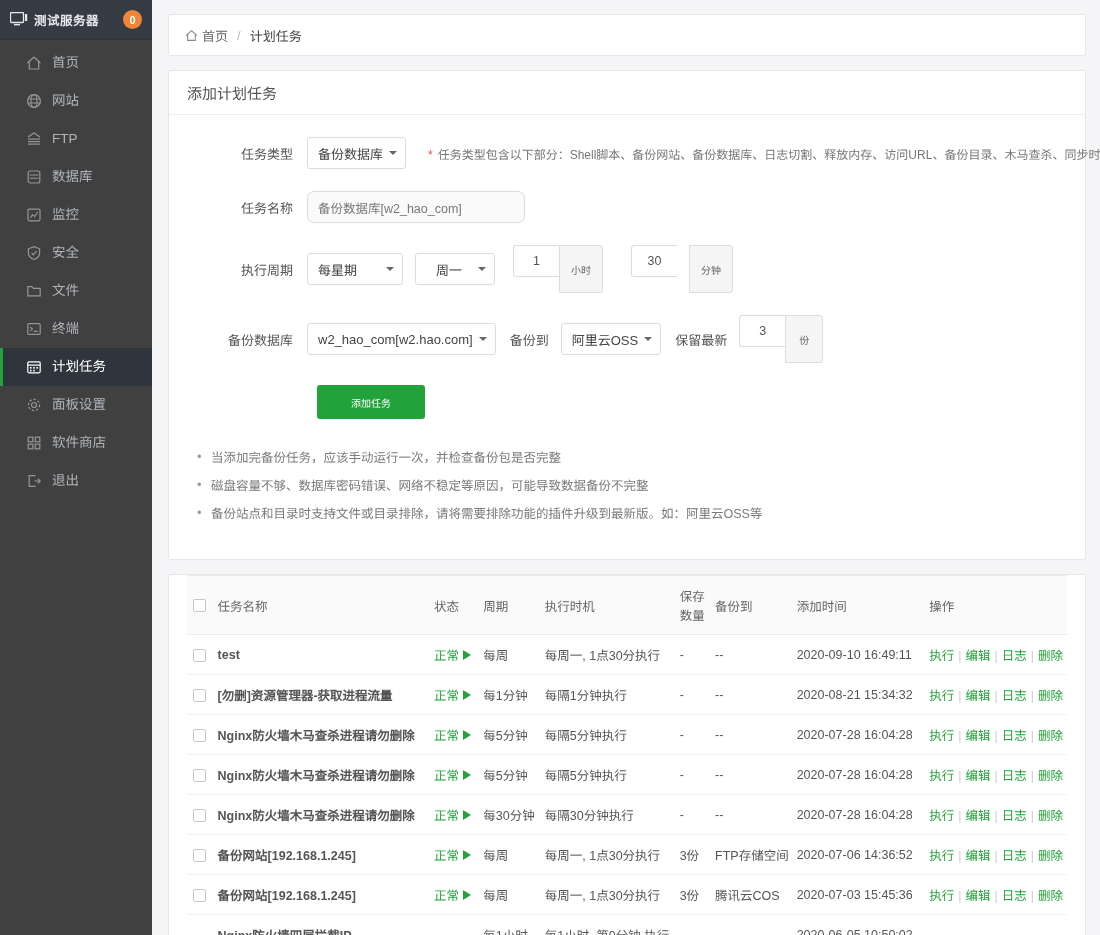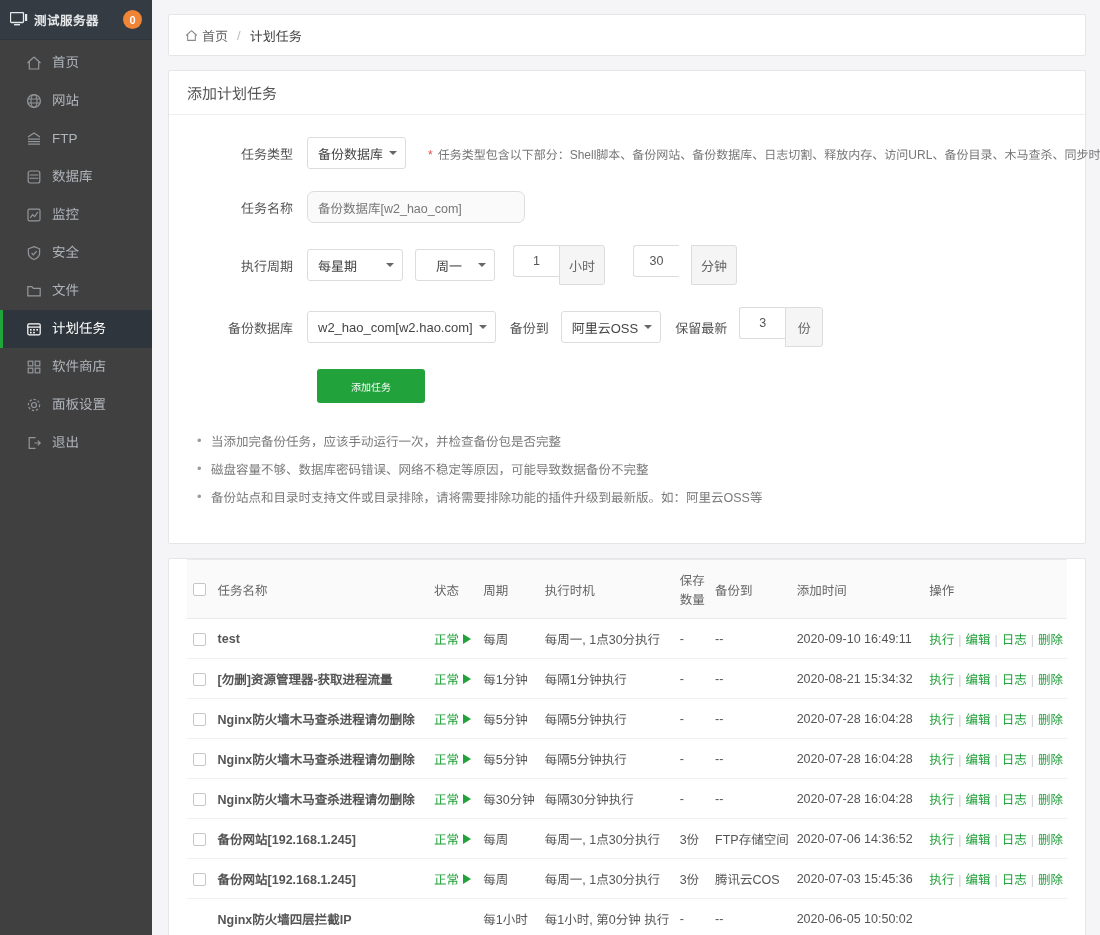--- a/index.html
+++ b/index.html
@@ -132,23 +132,23 @@
   }
   .igroup { display: inline-flex; margin-right: 12px; }
   .igroup input {
     height: 32px; width: 46px;
     border: 1px solid #dcdcdc; border-right: none;
     border-radius: 3px 0 0 3px;
     text-align: center; font-size: 12.5px; color: #555;
     background: #fff; font-family: inherit;
   }
   .igroup .addon {
-    height: 40px; min-width: 44px; padding: 0 9px;
+    height: 48px; min-width: 44px; padding: 0 9px;
     border: 1px solid #dcdcdc; border-radius: 0 3px 3px 0;
-    background: #f5f5f5; color: #666; font-size: 13px;
+    background: #f5f5f5; color: #666; font-size: 10px;
     display: inline-flex; align-items: center; justify-content: center;
   }
   .inline-lab { font-size: 13px; color: #555; margin: 0 12px 0 14px; }
   .btn-green {
     margin-left: 10px;
     background: #21a23b; border: none; color: #fff;
     font-size: 10px; height: 34px; width: 108px;
     border-radius: 3px; cursor: pointer;
     font-family: inherit;
   }
@@ -288,56 +288,65 @@
 
       <div class="nav-item">
         <span class="nav-ico">
           <svg width="16" height="16" viewBox="0 0 16 16">
               <path d="M1.8 12.8 V3.6 h4.1 l1.4 1.8 h6.9 v7.4 Z" fill="none" stroke="#aeb4ba" stroke-width="1.2"></path>
             </svg>
         </span>
         <span class="nav-label">文件</span>
       </div>
 
+      <div class="nav-item">
+        <span class="nav-ico">
+          <svg width="16" height="16" viewBox="0 0 16 16">
+              <rect x="1.8" y="2.6" width="12.4" height="10.8" rx="1.2" fill="none" stroke="#aeb4ba" stroke-width="1.2"></rect>
+              <path d="M4.3 6.1 L6.4 8 L4.3 9.9 M7.8 10.3 h3.8" fill="none" stroke="#aeb4ba" stroke-width="1.2"></path>
+            </svg>
+        </span>
+        <span class="nav-label">终端</span>
+      </div>
 
       <div class="nav-item active">
         <span class="nav-ico">
           <svg width="16" height="16" viewBox="0 0 16 16">
               <rect x="1.8" y="2.8" width="12.4" height="11" rx="1.2" fill="none" stroke="#ffffff" stroke-width="1.2"></rect>
               <path d="M1.8 6.1 h12.4" stroke="#ffffff" stroke-width="1.2"></path>
               <rect x="4" y="8" width="1.6" height="1.6" fill="#ffffff"></rect>
               <rect x="7.2" y="8" width="1.6" height="1.6" fill="#ffffff"></rect>
               <rect x="10.4" y="8" width="1.6" height="1.6" fill="#ffffff"></rect>
               <rect x="4" y="10.8" width="1.6" height="1.6" fill="#ffffff"></rect>
               <rect x="7.2" y="10.8" width="1.6" height="1.6" fill="#ffffff"></rect>
             </svg>
         </span>
         <span class="nav-label">计划任务</span>
       </div>
 
       <div class="nav-item">
         <span class="nav-ico">
           <svg width="16" height="16" viewBox="0 0 16 16">
+              <circle cx="8" cy="8" r="2.5" fill="none" stroke="#aeb4ba" stroke-width="1.2"></circle>
+              <circle cx="8" cy="8" r="5.6" fill="none" stroke="#aeb4ba" stroke-width="1.2" stroke-dasharray="2.4 1.8"></circle>
+            </svg>
+        </span>
+        <span class="nav-label">面板设置</span>
+      </div>
+
+      <div class="nav-item">
+        <span class="nav-ico">
+          <svg width="16" height="16" viewBox="0 0 16 16">
               <rect x="2.2" y="2.2" width="4.6" height="4.6" fill="none" stroke="#aeb4ba" stroke-width="1.2"></rect>
               <rect x="9.2" y="2.2" width="4.6" height="4.6" fill="none" stroke="#aeb4ba" stroke-width="1.2"></rect>
               <rect x="2.2" y="9.2" width="4.6" height="4.6" fill="none" stroke="#aeb4ba" stroke-width="1.2"></rect>
               <rect x="9.2" y="9.2" width="4.6" height="4.6" fill="none" stroke="#aeb4ba" stroke-width="1.2"></rect>
             </svg>
         </span>
         <span class="nav-label">软件商店</span>
-      </div>
-
-      <div class="nav-item">
-        <span class="nav-ico">
-          <svg width="16" height="16" viewBox="0 0 16 16">
-              <circle cx="8" cy="8" r="2.5" fill="none" stroke="#aeb4ba" stroke-width="1.2"></circle>
-              <circle cx="8" cy="8" r="5.6" fill="none" stroke="#aeb4ba" stroke-width="1.2" stroke-dasharray="2.4 1.8"></circle>
-            </svg>
-        </span>
-        <span class="nav-label">面板设置</span>
       </div>
 
       <div class="nav-item">
         <span class="nav-ico">
           <svg width="16" height="16" viewBox="0 0 16 16">
               <path d="M9.6 2.6 H3.2 v10.8 h6.4" fill="none" stroke="#aeb4ba" stroke-width="1.2"></path>
               <path d="M8.4 8 h5.6 M11.8 5.6 L14.2 8 L11.8 10.4" fill="none" stroke="#aeb4ba" stroke-width="1.2"></path>
             </svg>
         </span>
         <span class="nav-label">退出</span>

